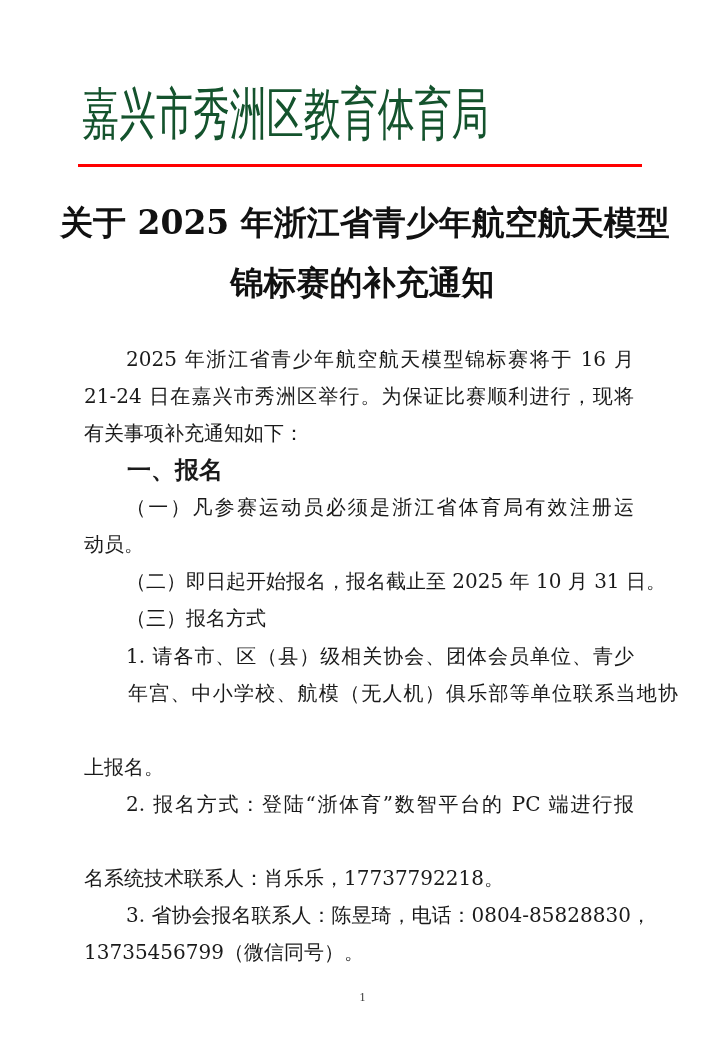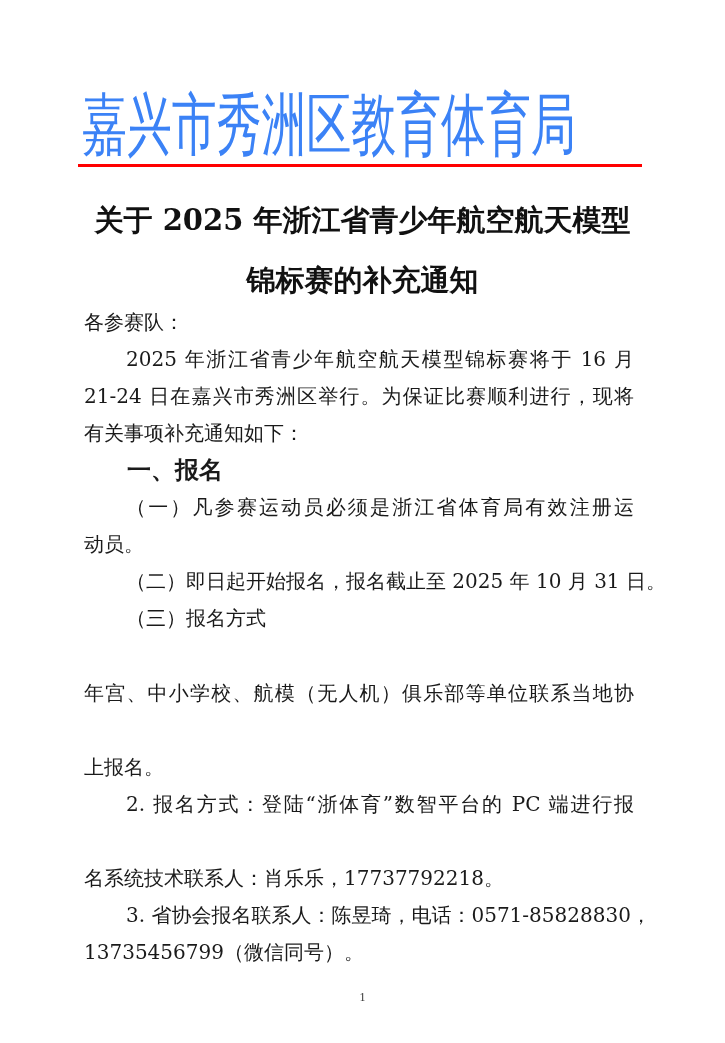--- a/index.html
+++ b/index.html
@@ -1,35 +1,35 @@
 <!DOCTYPE html>
 <html><head>
 <meta charset="utf-8">
 <style>
   html, body { margin: 0; padding: 0; background: #ffffff; }
   body { width: 725px; height: 1043px; position: relative; overflow: hidden; }
   .page { position: absolute; left: 0; top: 0; width: 725px; height: 1043px; background: #ffffff; }
 
   .org-header {
-    position: absolute; left: 82px; top: 79px; width: 530px; height: 92px;
-    color: #3b82f6; font-family: "DejaVu Serif", "Liberation Serif", serif;
-    font-size: 68px; line-height: 92px; white-space: nowrap;
+    position: absolute; left: 82px; top: 68px; width: 530px; height: 92px;
+    color: #14532d; font-family: "DejaVu Serif", "Liberation Serif", serif;
+    font-size: 56px; line-height: 92px; white-space: nowrap;
     letter-spacing: 0;
     transform-origin: left top;
   }
   .org-header span { display: inline-block; transform: scaleX(0.66); transform-origin: left center; }
 
   .red-rule {
     position: absolute; left: 78px; top: 164px; width: 564px; height: 3px; background: #ff0000;
   }
 
   .title {
     position: absolute; left: 60px; width: 605px; text-align: center;
     font-family: "DejaVu Serif", "Liberation Serif", serif; font-weight: bold;
-    font-size: 29px; color: #111111; white-space: nowrap;
+    font-size: 33px; color: #111111; white-space: nowrap;
   }
   .title.l1 { top: 201px; }
   .title.l2 { top: 241px; margin-top: 20px; }
 
   .line {
     position: absolute; left: 84px; width: 550px; height: 30px;
     font-family: "DejaVu Serif", "Liberation Serif", serif;
     font-size: 20px; line-height: 30px; color: #1a1a1a;
     white-space: nowrap; text-align: justify; text-align-last: justify;
   }
@@ -49,38 +49,38 @@
 <body>
 
 <div class="page">
 
   <div class="org-header"><span>嘉兴市秀洲区教育体育局</span></div>
   <div class="red-rule"></div>
 
   <div class="title l1">关于 2025 年浙江省青少年航空航天模型</div>
   <div class="title l2">锦标赛的补充通知</div>
 
-  <div class="line left" style="top:307px;">各参赛队：</div>
 
   <div class="line indent" style="top:344px;">2025 年浙江省青少年航空航天模型锦标赛将于 16 月</div>
   <div class="line" style="top:381px;">21-24 日在嘉兴市秀洲区举行。为保证比赛顺利进行，现将</div>
   <div class="line left" style="top:418px;">有关事项补充通知如下：</div>
 
   <div class="line heading" style="top:455px;">一、报名</div>
 
   <div class="line indent" style="top:492px;">（一）凡参赛运动员必须是浙江省体育局有效注册运</div>
   <div class="line left" style="top:529px;">动员。</div>
 
   <div class="line indent" style="top:566px;">（二）即日起开始报名，报名截止至 2025 年 10 月 31 日。</div>
 
   <div class="line indent left" style="top:603px;">（三）报名方式</div>
 
-  <div class="line" style="top:678px;">年宫、中小学校、航模（无人机）俱乐部等单位联系当地协</div>
+  <div class="line indent" style="top:641px;">1. 请各市、区（县）级相关协会、团体会员单位、青少</div>
+  <div class="line" style="top:678px;margin-left:44px;">年宫、中小学校、航模（无人机）俱乐部等单位联系当地协</div>
   <div class="line left" style="top:752px;">上报名。</div>
 
   <div class="line indent" style="top:789px;">2. 报名方式：登陆“浙体育”数智平台的 PC 端进行报</div>
   <div class="line left" style="top:863px;">名系统技术联系人：肖乐乐，17737792218。</div>
 
-  <div class="line indent" style="top:900px;">3. 省协会报名联系人：陈昱琦，电话：0571-85828830，</div>
+  <div class="line indent" style="top:900px;">3. 省协会报名联系人：陈昱琦，电话：0804-85828830，</div>
   <div class="line left" style="top:937px;">13735456799（微信同号）。</div>
 
   <div class="page-number">1</div>
 </div>
 
 </body></html>

